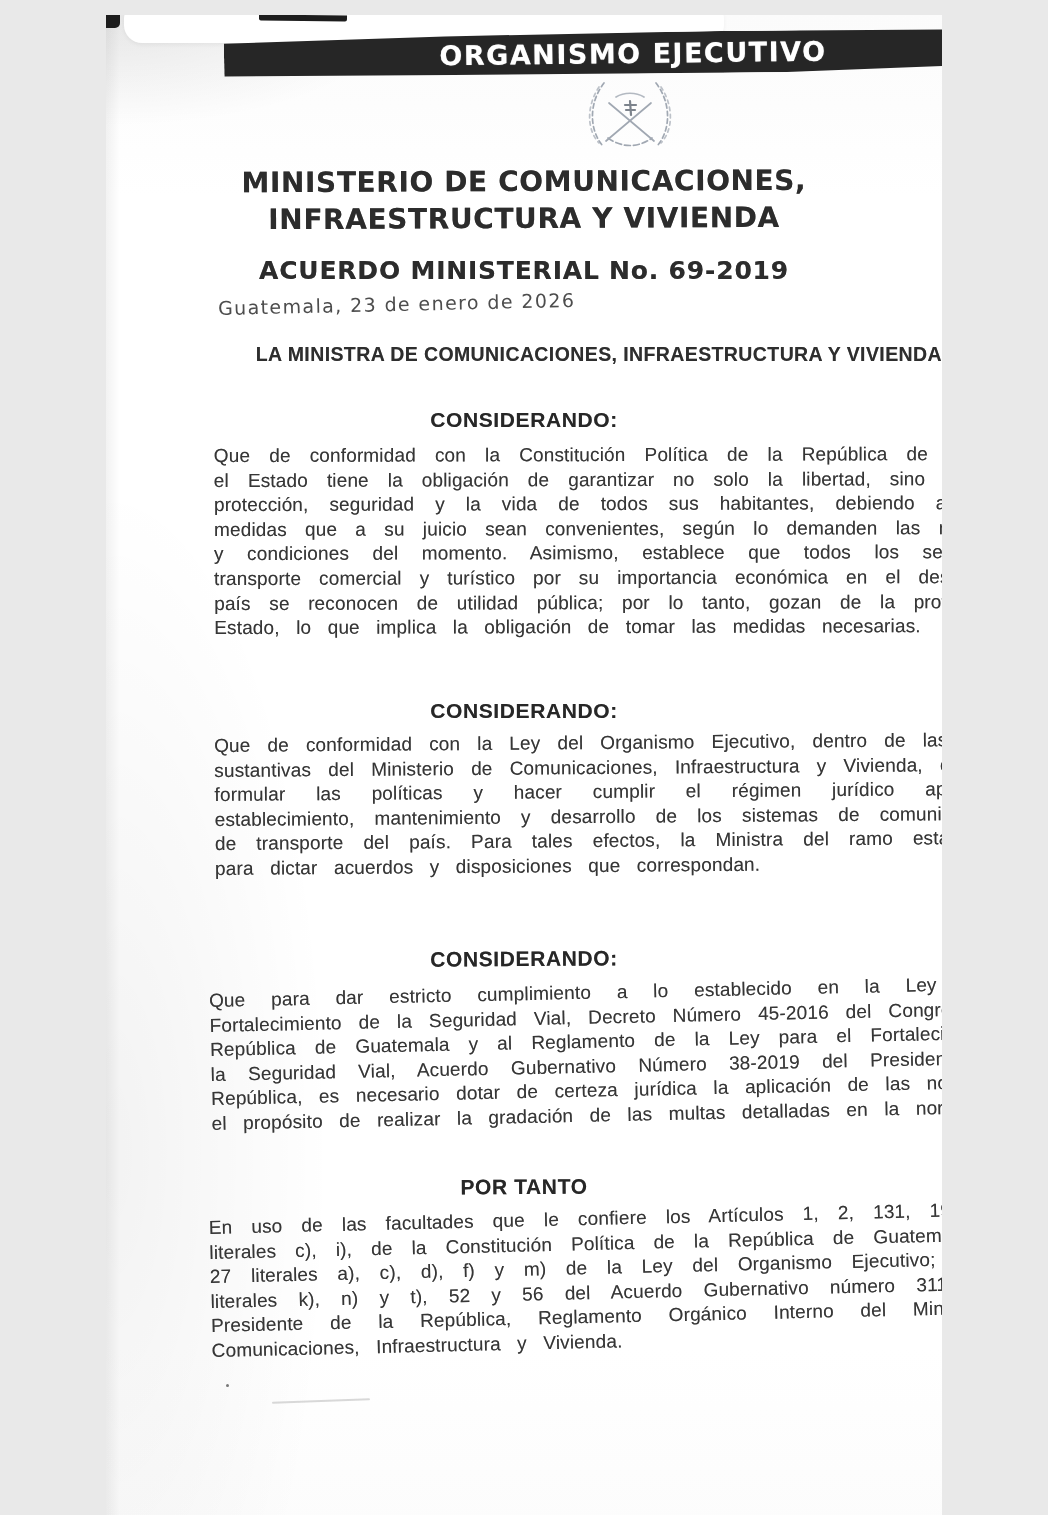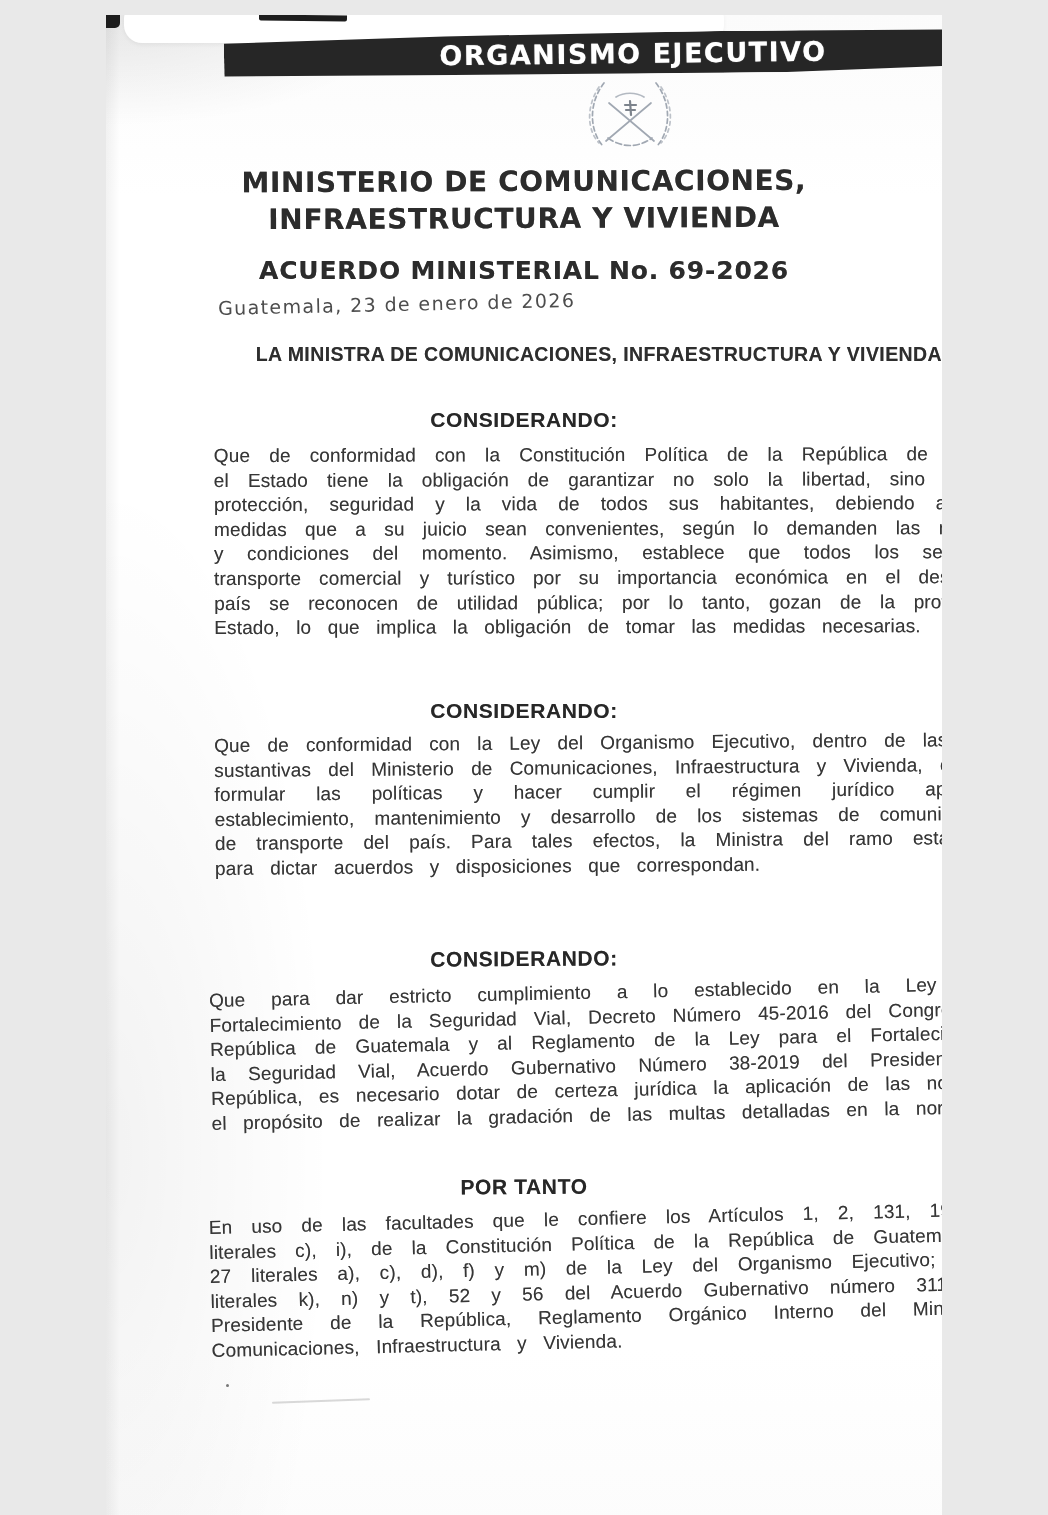--- a/index.html
+++ b/index.html
@@ -124,21 +124,21 @@
       <path d="M54,35 L63,35"></path>
       <path d="M58,26 L59,40"></path>
     </g>
   </svg>
 
   <div class="ministry">
     <div>MINISTERIO DE COMUNICACIONES,</div>
     <div>INFRAESTRUCTURA Y VIVIENDA</div>
   </div>
 
-  <div class="acuerdo">ACUERDO MINISTERIAL No. 69-2026</div>
+  <div class="acuerdo">ACUERDO MINISTERIAL No. 69-2019</div>
 
   <div class="dateline">Guatemala, 23 de enero de 2026</div>
 
   <div class="issuer">LA MINISTRA DE COMUNICACIONES, INFRAESTRUCTURA Y VIVIENDA</div>
 
   <div class="sec-heading" id="sec0-h">CONSIDERANDO:</div>
   <div class="sec-body" id="sec0-b">Que de conformidad con la Constitución Política de la República de Guatemala, el Estado tiene la obligación de garantizar no solo la libertad, sino también la protección, seguridad y la vida de todos sus habitantes, debiendo adoptar las medidas que a su juicio sean convenientes, según lo demanden las necesidades y condiciones del momento. Asimismo, establece que todos los servicios del transporte comercial y turístico por su importancia económica en el desarrollo del país se reconocen de utilidad pública; por lo tanto, gozan de la protección del Estado, lo que implica la obligación de tomar las medidas necesarias.</div>
 
   <div class="sec-heading" id="sec1-h">CONSIDERANDO:</div>
   <div class="sec-body" id="sec1-b">Que de conformidad con la Ley del Organismo Ejecutivo, dentro de las funciones sustantivas del Ministerio de Comunicaciones, Infraestructura y Vivienda, está la de formular las políticas y hacer cumplir el régimen jurídico aplicable al establecimiento, mantenimiento y desarrollo de los sistemas de comunicaciones y de transporte del país. Para tales efectos, la Ministra del ramo está facultada para dictar acuerdos y disposiciones que correspondan.</div>

